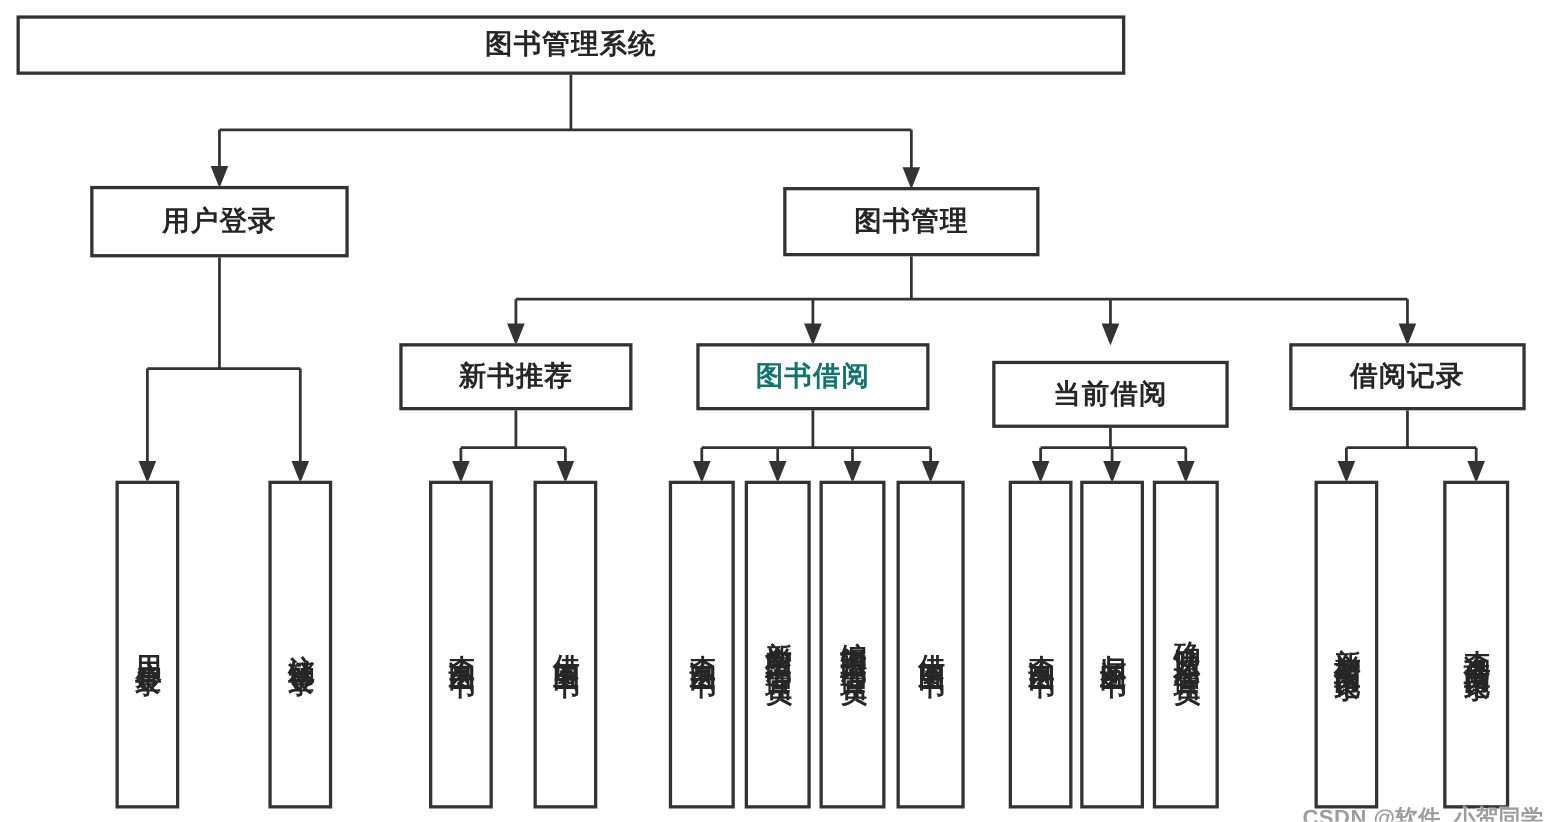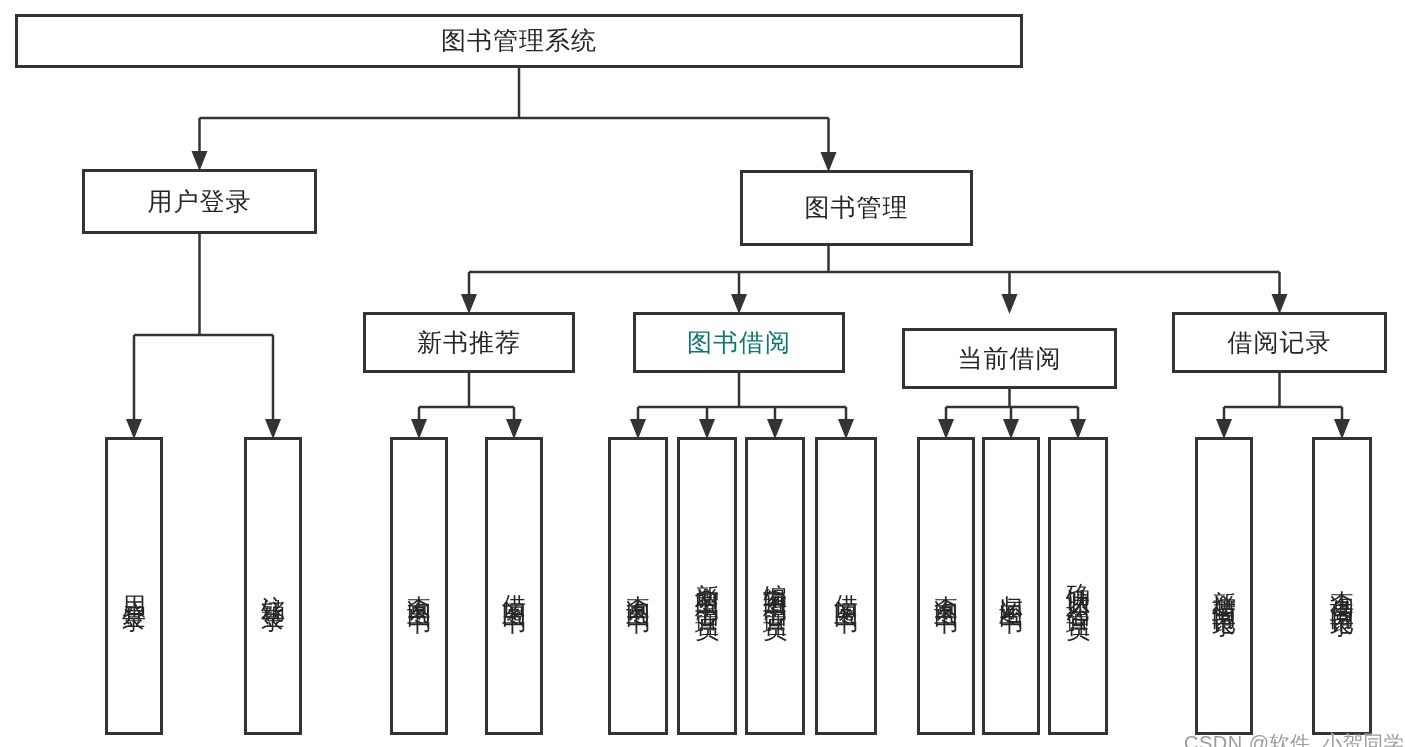--- a/index.html
+++ b/index.html
@@ -7,20 +7,21 @@
     padding: 0;
     background: #ffffff;
     font-family: "Liberation Sans", "DejaVu Sans", sans-serif;
   }
   .canvas {
     position: relative;
     width: 1405px;
     height: 747px;
     background: #ffffff;
     overflow: hidden;
+    font-weight: bold;
   }
   .edges-svg {
     position: absolute;
     left: 0;
     top: 0;
     width: 1405px;
     height: 747px;
   }
   .node {
     position: absolute;
@@ -111,21 +112,21 @@
       <line x1="1279.5" y1="371" x2="1279.5" y2="407" stroke="#333333" stroke-width="2.5"></line>
       <line x1="1224" y1="407" x2="1342" y2="407" stroke="#333333" stroke-width="2.5"></line>
       <line x1="1224" y1="407" x2="1224" y2="425" stroke="#333333" stroke-width="2.5"></line>
       <polygon points="1216,419 1232,419 1224,439" fill="#333333"></polygon>
       <line x1="1342" y1="407" x2="1342" y2="425" stroke="#333333" stroke-width="2.5"></line>
       <polygon points="1334,419 1350,419 1342,439" fill="#333333"></polygon>
     </svg>
   <div id="nodes">
       <div class="node" style="left: 15px; top: 14px; width: 1008px; height: 54px; border-color: rgb(51, 51, 51); color: rgb(38, 38, 38);">图书管理系统</div>
       <div class="node" style="left: 82px; top: 169px; width: 235px; height: 65px; border-color: rgb(51, 51, 51); color: rgb(38, 38, 38);">用户登录</div>
-      <div class="node" style="left: 712px; top: 170px; width: 233px; height: 76px; border-color: rgb(51, 51, 51); color: rgb(38, 38, 38); margin-left: 28px;">图书管理</div>
+      <div class="node" style="left: 712px; top: 170px; width: 233px; height: 63px; border-color: rgb(51, 51, 51); color: rgb(38, 38, 38);">图书管理</div>
       <div class="node" style="left: 363px; top: 312px; width: 212px; height: 61px; border-color: rgb(51, 51, 51); color: rgb(38, 38, 38);">新书推荐</div>
       <div class="node" style="left: 633px; top: 312px; width: 212px; height: 61px; border-color: rgb(51, 51, 51); color: #0f766e;">图书借阅</div>
       <div class="node" style="left: 902px; top: 328px; width: 215px; height: 61px; border-color: rgb(51, 51, 51); color: rgb(38, 38, 38);">当前借阅</div>
       <div class="node" style="left: 1172px; top: 312px; width: 215px; height: 61px; border-color: rgb(51, 51, 51); color: rgb(38, 38, 38);">借阅记录</div>
       <div class="node vertical" style="left: 105px; top: 437px; width: 58px; height: 298px; border-color: rgb(51, 51, 51); color: rgb(38, 38, 38);">用户登录</div>
       <div class="node vertical" style="left: 244px; top: 437px; width: 58px; height: 298px; border-color: rgb(51, 51, 51); color: rgb(38, 38, 38);">注销登录</div>
       <div class="node vertical" style="left: 390px; top: 437px; width: 58px; height: 298px; border-color: rgb(51, 51, 51); color: rgb(38, 38, 38);">查询图书</div>
       <div class="node vertical" style="left: 485px; top: 437px; width: 58px; height: 298px; border-color: rgb(51, 51, 51); color: rgb(38, 38, 38);">借阅图书</div>
       <div class="node vertical" style="left: 608px; top: 437px; width: 60px; height: 298px; border-color: rgb(51, 51, 51); color: rgb(38, 38, 38);">查询图书</div>
       <div class="node vertical" style="left: 677px; top: 437px; width: 60px; height: 298px; border-color: rgb(51, 51, 51); color: rgb(38, 38, 38);">新增图书（管理员）</div>

